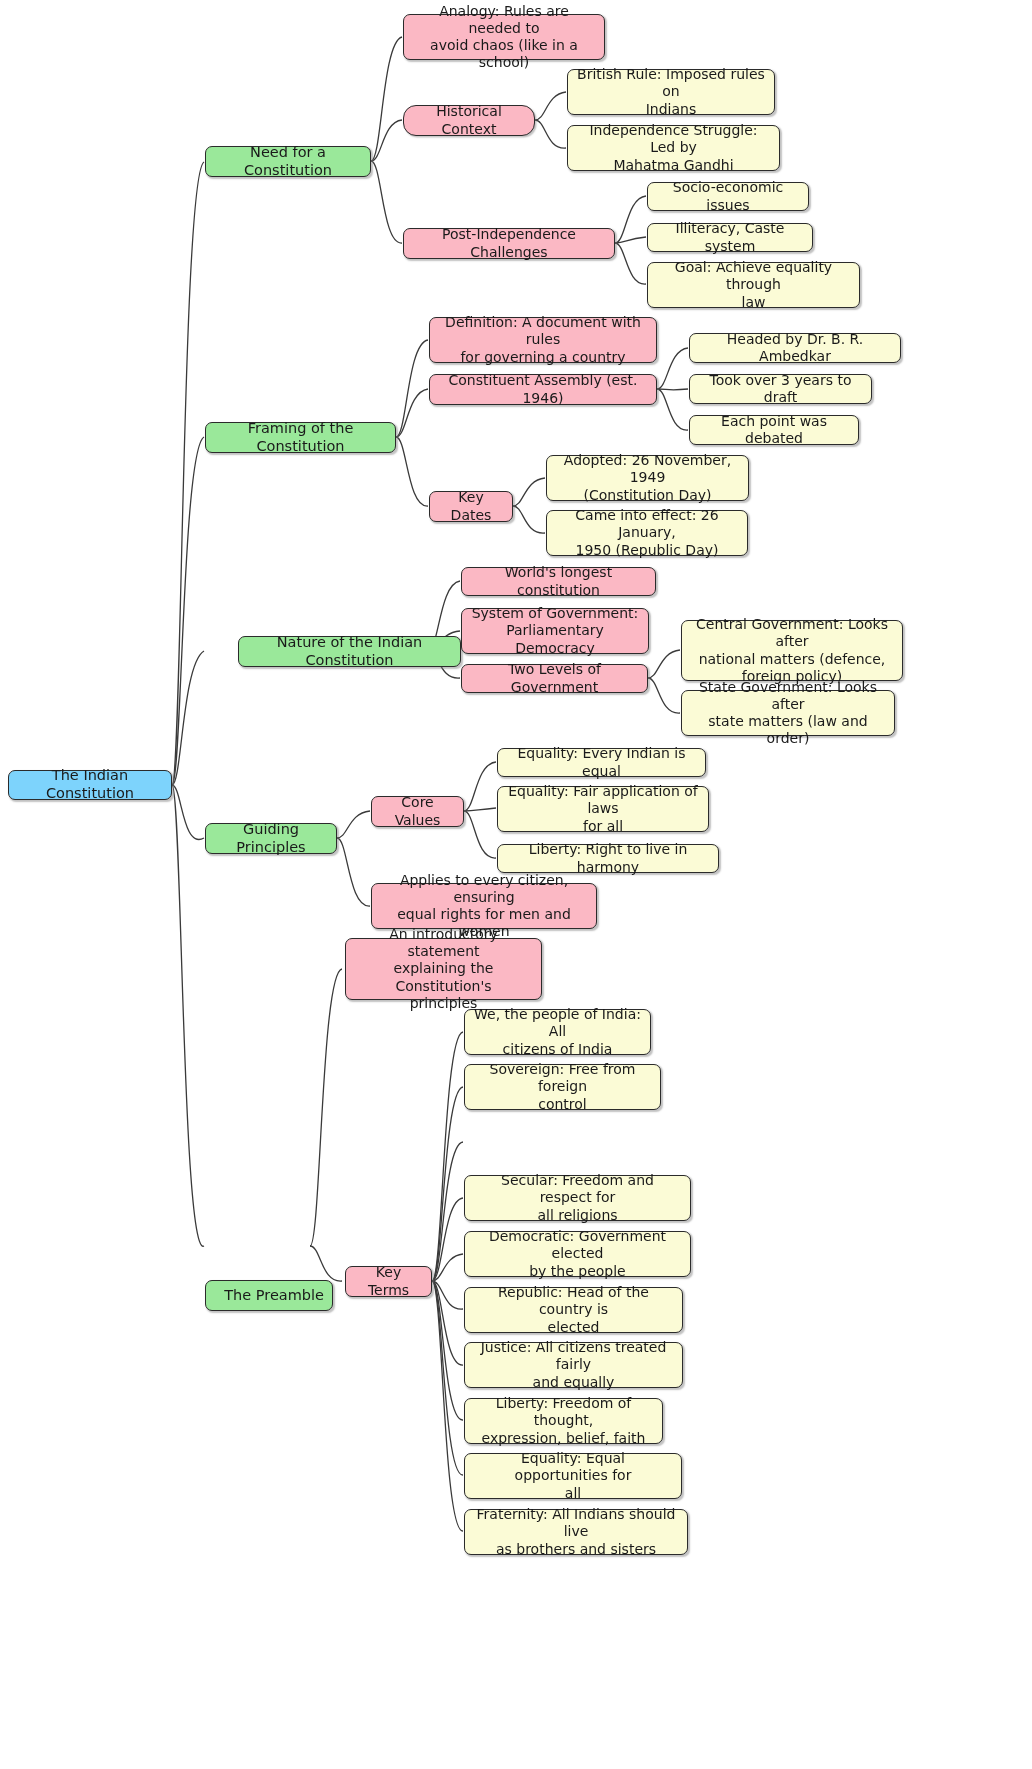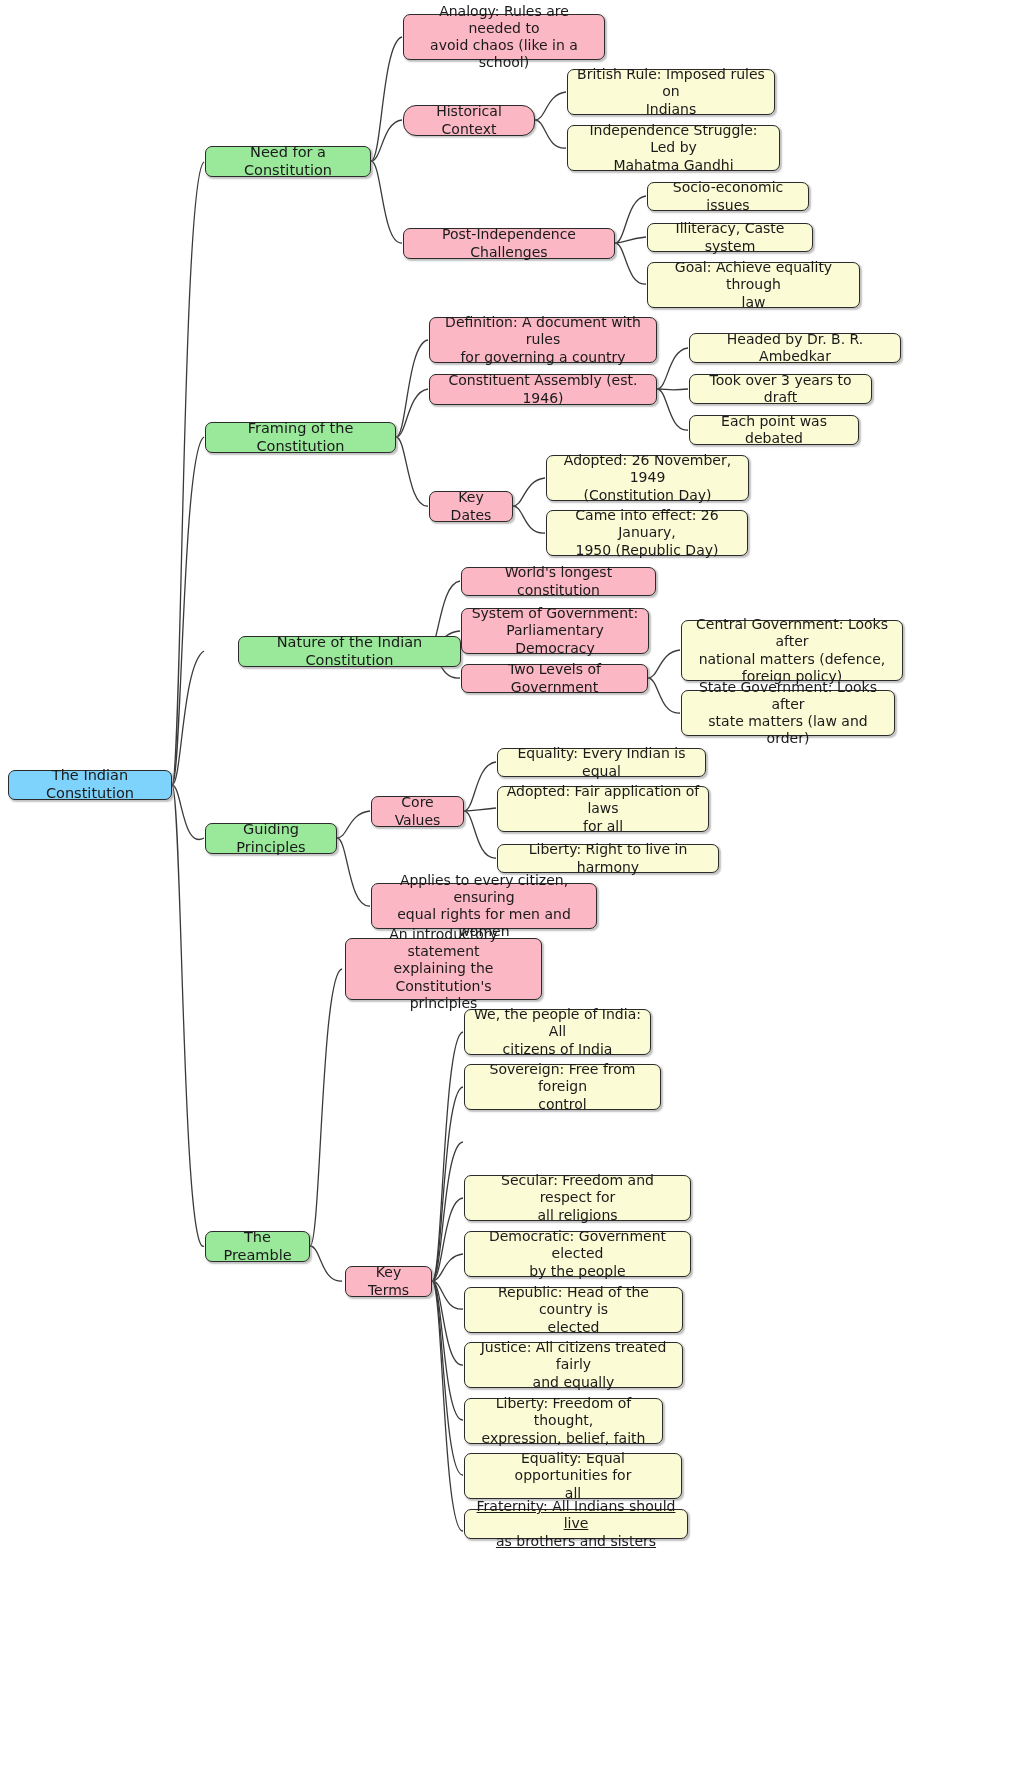--- a/index.html
+++ b/index.html
@@ -245,34 +245,34 @@
 
   <div class="node level2" style="left:371px; top:796px; width:93px; height:31px;">
     <span>Core Values</span>
   </div>
 
   <div class="node level3" style="left:497px; top:748px; width:209px; height:29px;">
     <span>Equality: Every Indian is equal</span>
   </div>
 
   <div class="node level3" style="left:497px; top:786px; width:212px; height:46px;">
-    <span>Adopted: Fair application of laws
+    <span>Equality: Fair application of laws
 for all</span>
   </div>
 
   <div class="node level3" style="left:497px; top:844px; width:222px; height:29px;">
     <span>Liberty: Right to live in harmony</span>
   </div>
 
   <div class="node level2" style="left:371px; top:883px; width:226px; height:46px;">
     <span>Applies to every citizen, ensuring
 equal rights for men and women</span>
   </div>
 
-  <div class="node level1" style="left:205px; top:1231px; width:105px; height:31px;border-radius:7px;">
+  <div class="node level1" style="left:205px; top:1280px; width:128px; height:31px;border-radius:7px;">
     <span>The Preamble</span>
   </div>
 
   <div class="node level2" style="left:345px; top:938px; width:197px; height:62px;">
     <span>An introductory statement
 explaining the Constitution's
 principles</span>
   </div>
 
   <div class="node level2" style="left:345px; top:1266px; width:87px; height:31px;">
@@ -313,18 +313,18 @@
   <div class="node level3" style="left:464px; top:1398px; width:199px; height:46px;">
     <span>Liberty: Freedom of thought,
 expression, belief, faith</span>
   </div>
 
   <div class="node level3" style="left:464px; top:1453px; width:218px; height:46px;">
     <span>Equality: Equal opportunities for
 all</span>
   </div>
 
-  <div class="node level3" style="left:464px; top:1509px; width:224px; height:30px;text-decoration:underline;">
+  <div class="node level3" style="left:464px; top:1509px; width:224px; height:46px;">
     <span>Fraternity: All Indians should live
 as brothers and sisters</span>
   </div>
 
 </div>
 
 </body></html>

